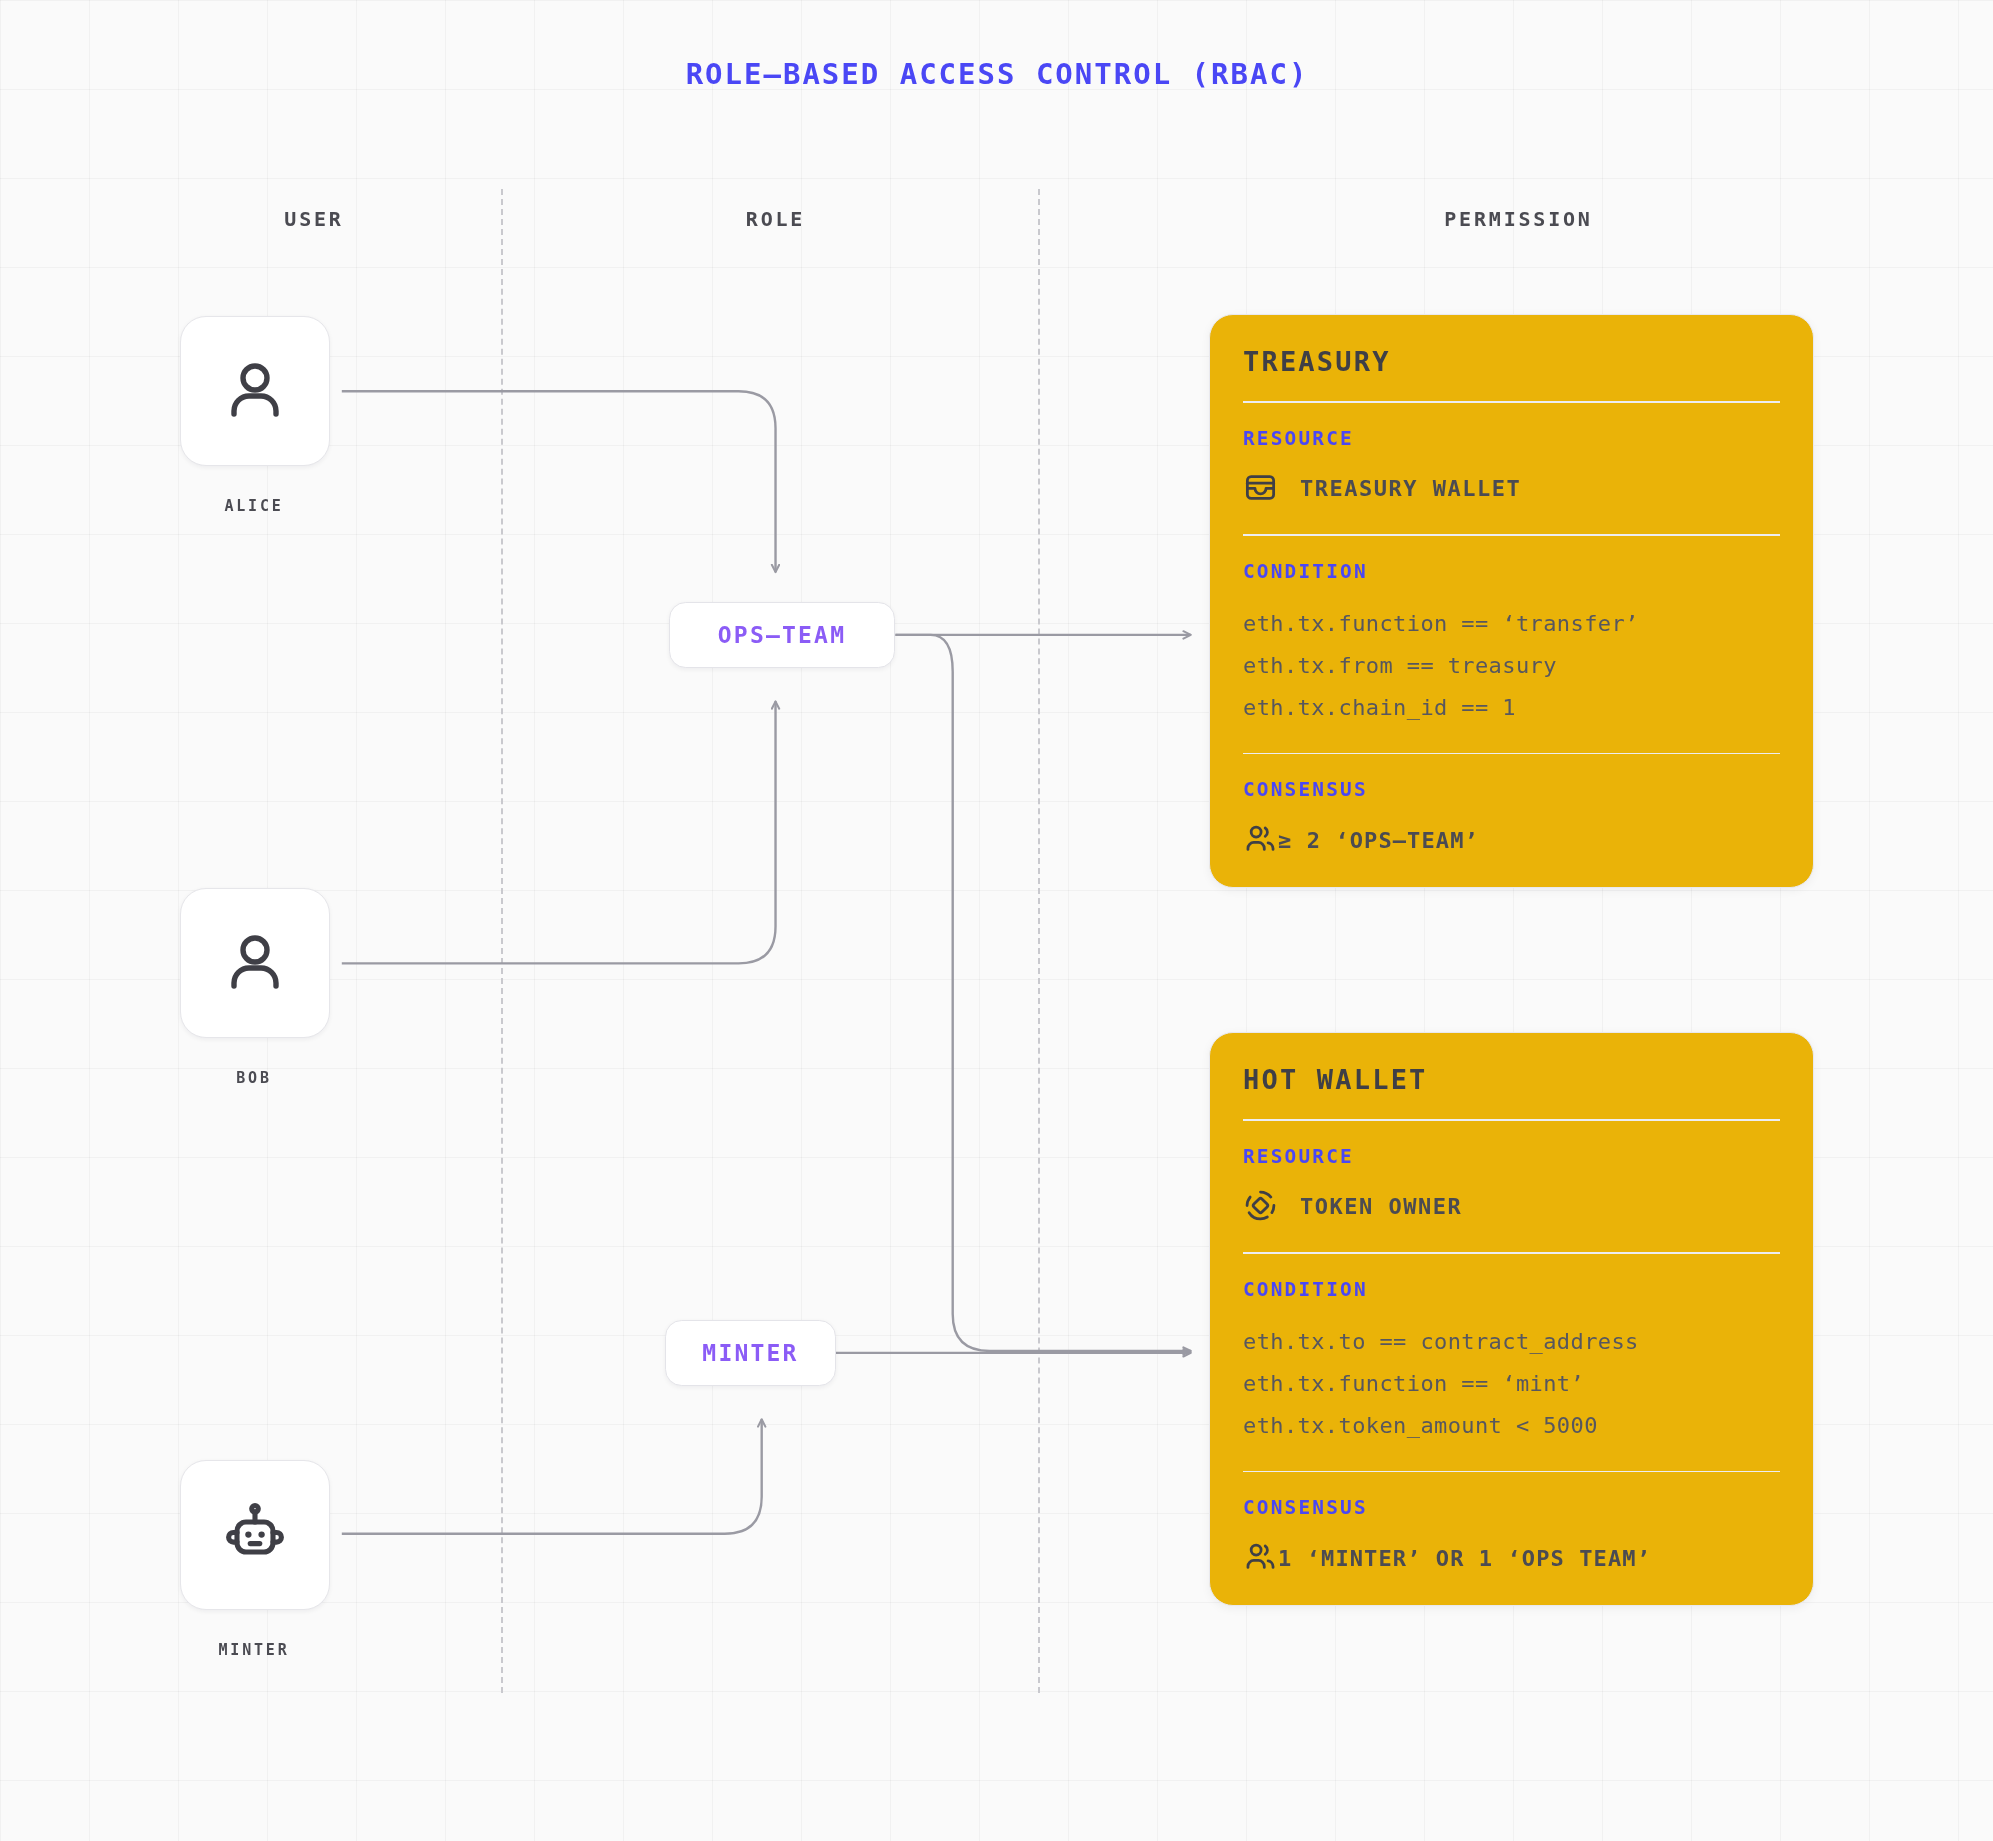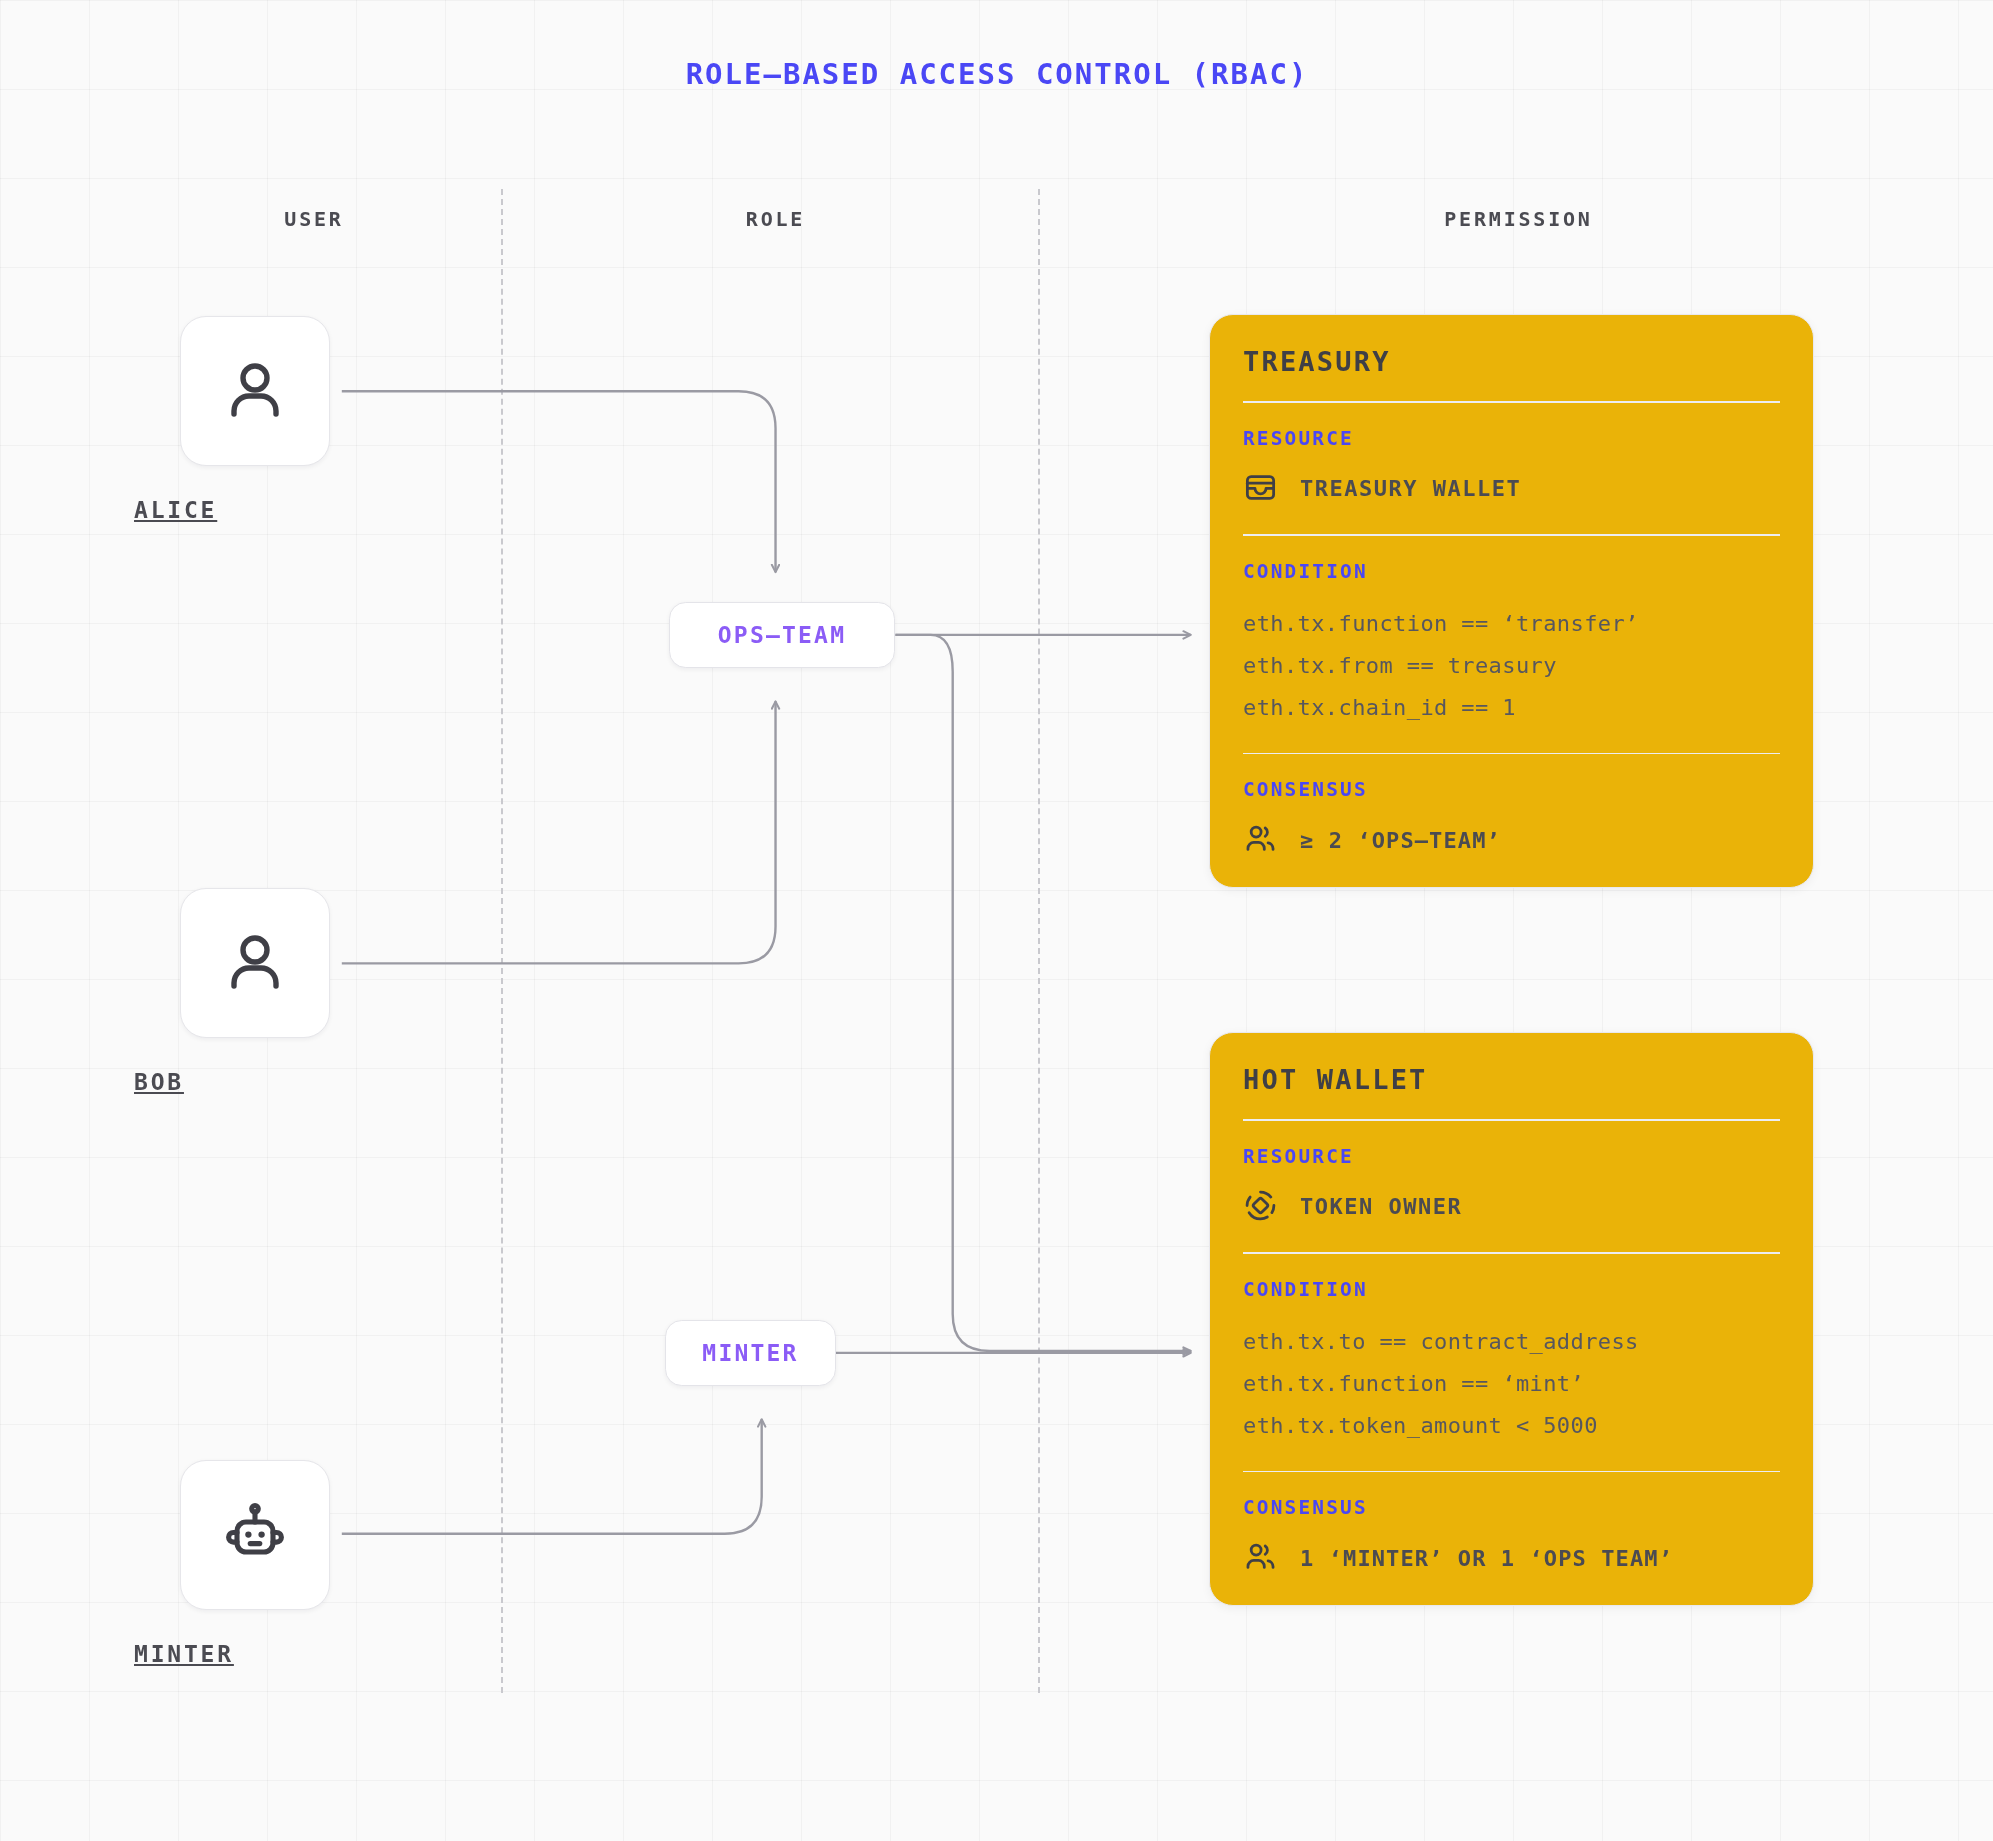--- a/index.html
+++ b/index.html
@@ -44,24 +44,23 @@
   svg#edges{position:absolute;left:0;top:0;width:1994px;height:1841px;pointer-events:none;}
 
   .avatar{
     position:absolute;width:148px;height:148px;
     background:#ffffff;border:1.8px solid #e6e6ea;border-radius:26px;
     box-shadow:0 1.8px 4.6px rgba(20,20,40,0.05);
     display:flex;align-items:center;justify-content:center;
   }
   .avatar svg{width:72px;height:72px;}
   .avatar-label{
-    position:absolute;width:240px;
-    font-size:23px;font-weight:700;letter-spacing:2.8px;color:#4b4b52;
+    position:absolute;width:240px;text-align:center;
+    font-size:15px;font-weight:700;letter-spacing:2.8px;color:#4b4b52;
     white-space:pre;
-    text-decoration:underline;
   }
 
   .role-pill{
     position:absolute;height:66px;
     background:#ffffff;border:1.8px solid #e4e4e9;border-radius:16.6px;
     box-shadow:0 1.8px 4.6px rgba(20,20,40,0.05);
     display:flex;align-items:center;justify-content:center;
     font-size:23px;font-weight:700;letter-spacing:2.2px;color:#8b5cf6;
     white-space:pre;padding:0 26px;box-sizing:border-box;
   }
@@ -82,21 +81,21 @@
     white-space:pre;margin-bottom:20px;
   }
   .res-row{display:flex;align-items:center;gap:22px;margin-bottom:26px;text-align:center;}
   .res-row svg{width:35px;height:35px;flex:none;}
   .res-text{font-size:22px;font-weight:600;letter-spacing:1.5px;color:#4b4b52;white-space:pre;}
   .cond-line{
     font-size:22px;color:#57575f;letter-spacing:0.4px;
     line-height:42px;white-space:pre;
   }
   .cond-block{margin-bottom:24px;}
-  .cons-row{display:flex;align-items:center;gap:22px;}
+  .cons-row{display:flex;align-items:center;}
   .cons-row svg{width:35px;height:35px;flex:none;}
   .cons-text{font-size:22px;font-weight:600;letter-spacing:1.1px;color:#4b4b52;white-space:pre;}
 </style>
 </head>
 <body>
 
 <div id="grid"></div>
 
 <div id="title">ROLE—BASED ACCESS CONTROL (RBAC)</div>
 

